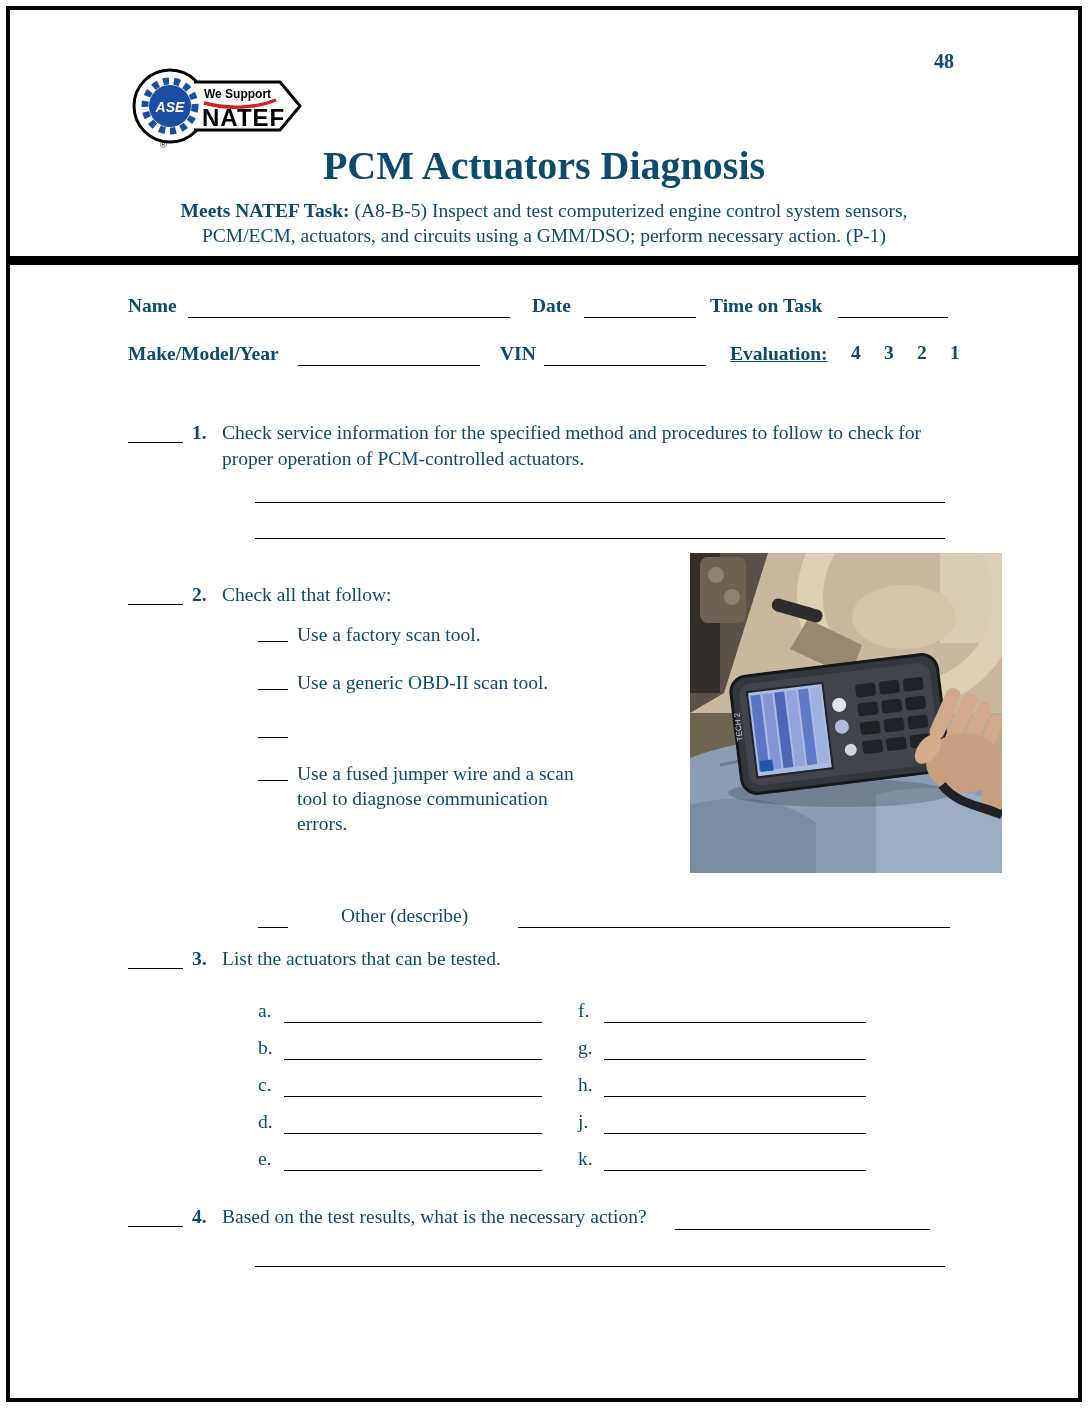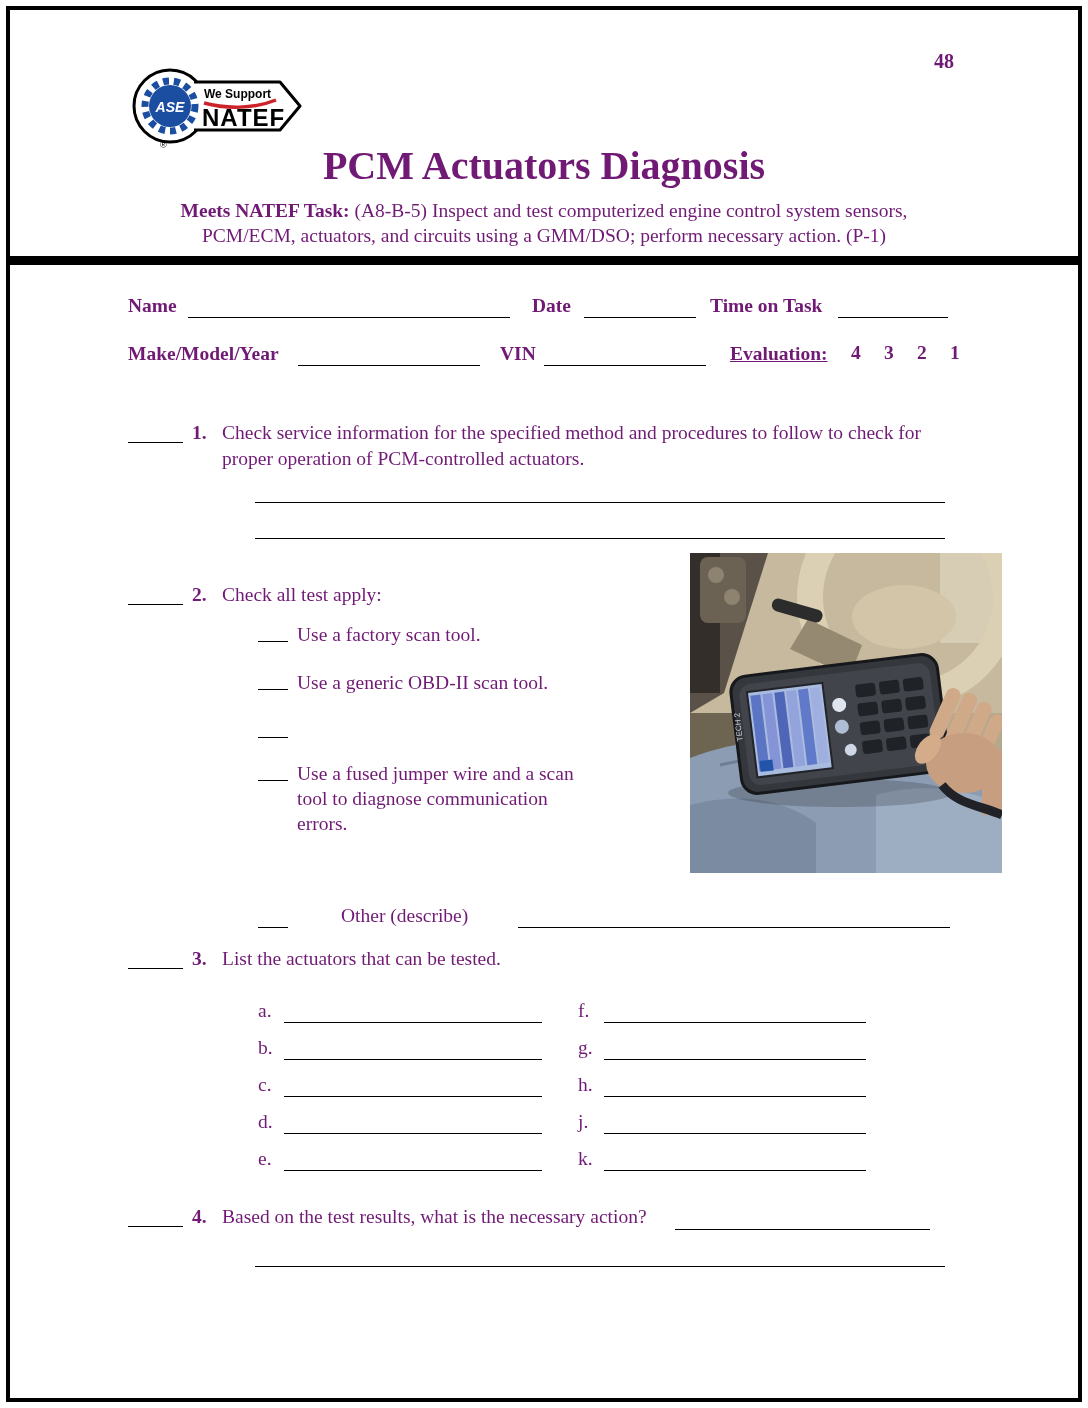--- a/index.html
+++ b/index.html
@@ -2,21 +2,21 @@
 <html><head>
 <meta charset="utf-8">
 <style>
   html, body { margin: 0; padding: 0; background: #ffffff; }
   .page {
     position: relative;
     width: 1088px;
     height: 1408px;
     background: #ffffff;
     font-family: "Liberation Serif", serif;
-    color: #701a75;
+    color: #0c4a6e;
     overflow: hidden;
   }
   .frame {
     position: absolute;
     top: 6px; left: 6px; right: 6px; bottom: 6px;
     border: 4px solid #000;
     pointer-events: none;
   }
   .page-number {
     position: absolute;
@@ -134,21 +134,21 @@
     <span class="status-blank"></span>
     <span class="task-num">1.</span>
     <div class="task-body" style="width:745px;">Check service information for the specified method and procedures to follow to check for proper operation of PCM-controlled actuators.</div>
   </div>
   <div class="answer-line" style="top:502px;"></div>
   <div class="answer-line" style="top:538px;"></div>
 
   <div class="task" style="top:582px;">
     <span class="status-blank"></span>
     <span class="task-num">2.</span>
-    <div class="task-body">Check all test apply:</div>
+    <div class="task-body">Check all that follow:</div>
   </div>
 
   <div class="checklist">
     <div class="opt">
       <span class="opt-blank"></span>
       <span class="opt-text">Use a factory scan tool.</span>
     </div>
     <div class="opt">
       <span class="opt-blank"></span>
       <span class="opt-text">Use a generic OBD-II scan tool.</span>

